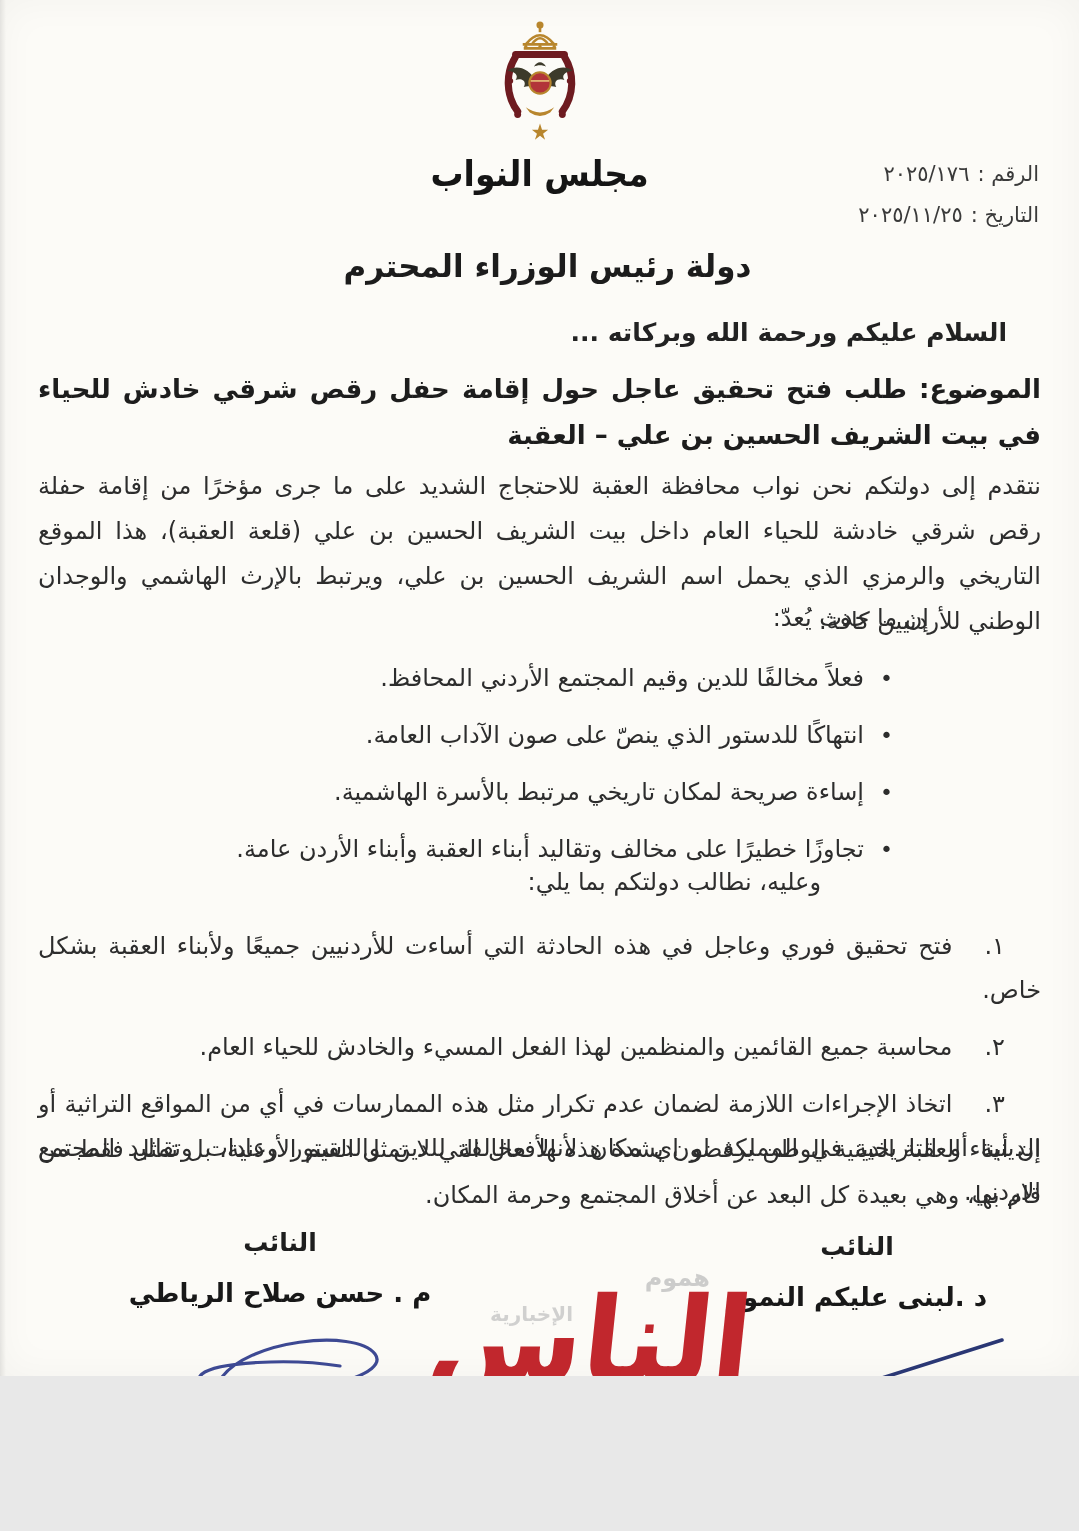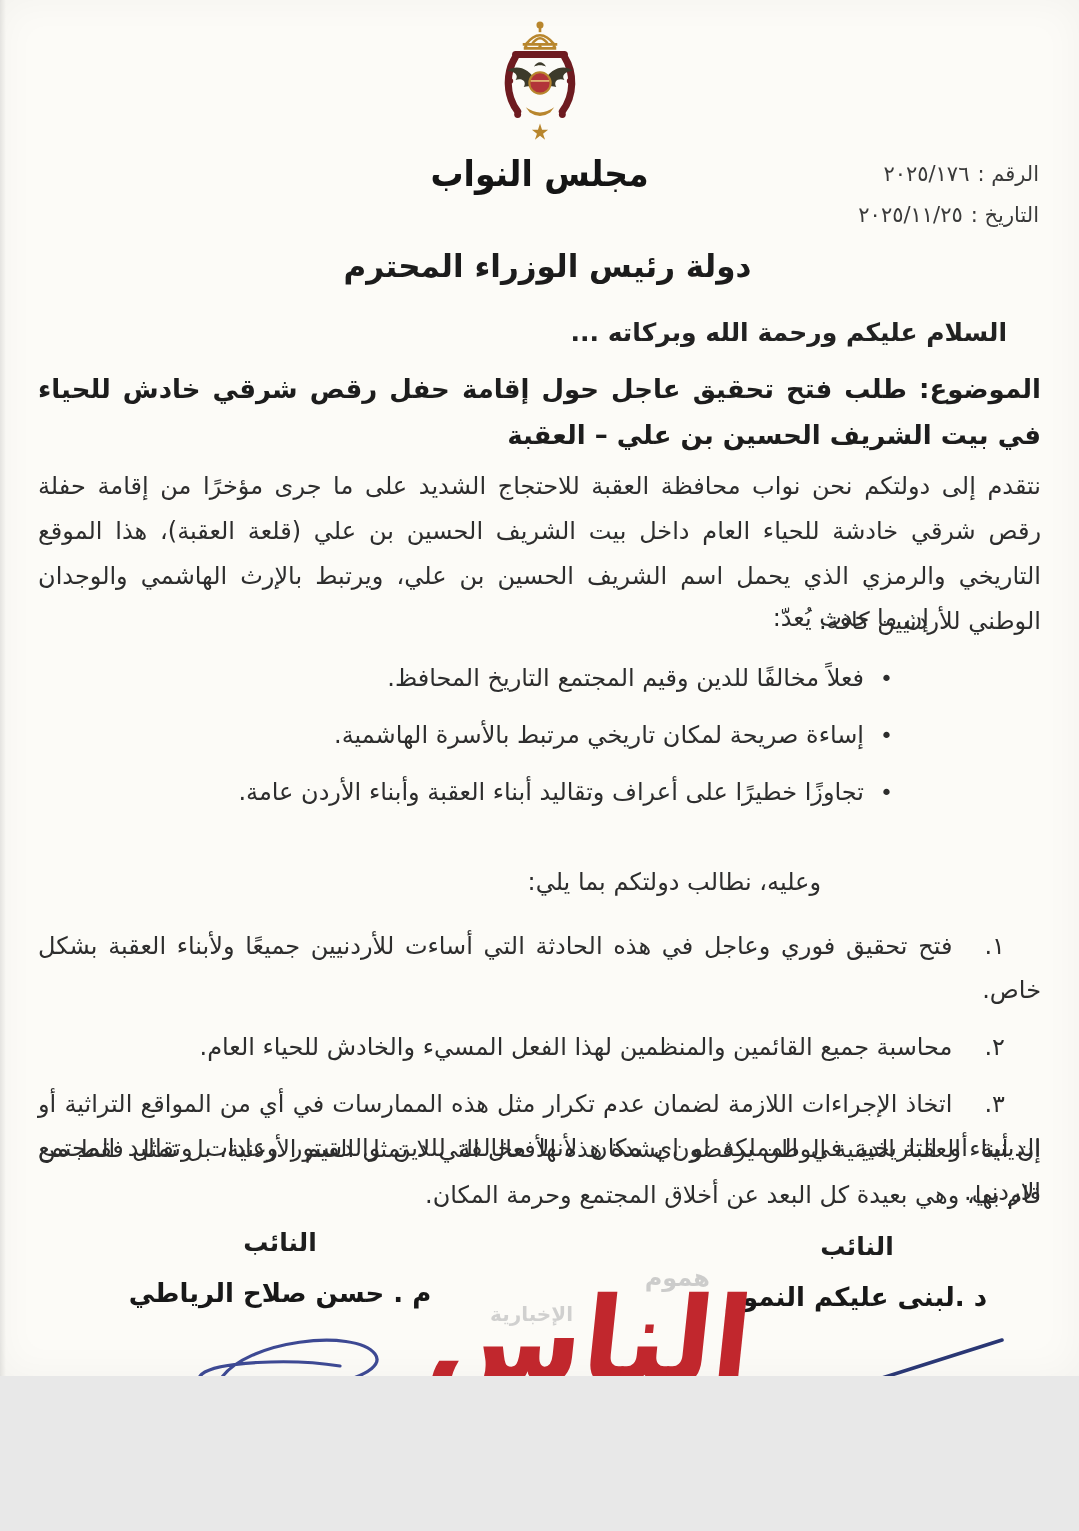--- a/index.html
+++ b/index.html
@@ -152,23 +152,24 @@
     </div>
   </div>
 
   <div class="recipient">دولة رئيس الوزراء المحترم</div>
   <div class="greeting">السلام عليكم ورحمة الله وبركاته ...</div>
   <div class="subject">الموضوع: طلب فتح تحقيق عاجل حول إقامة حفل رقص شرقي خادش للحياء في بيت الشريف الحسين بن علي – العقبة</div>
   <div class="intro">نتقدم إلى دولتكم نحن نواب محافظة العقبة للاحتجاج الشديد على ما جرى مؤخرًا من إقامة حفلة رقص شرقي خادشة للحياء العام داخل بيت الشريف الحسين بن علي (قلعة العقبة)، هذا الموقع التاريخي والرمزي الذي يحمل اسم الشريف الحسين بن علي، ويرتبط بالإرث الهاشمي والوجدان الوطني للأردنيين كافة.</div>
 
   <div class="bullets-lead">إن ما حدث يُعدّ:</div>
   <ul class="bullets">
-    <li><span class="marker">•</span><span>فعلاً مخالفًا للدين وقيم المجتمع التاريخ المحافظ.</span></li>
+    <li><span class="marker">•</span><span>فعلاً مخالفًا للدين وقيم المجتمع الأردني المحافظ.</span></li>
+    <li><span class="marker">•</span><span>انتهاكًا للدستور الذي ينصّ على صون الآداب العامة.</span></li>
     <li><span class="marker">•</span><span>إساءة صريحة لمكان تاريخي مرتبط بالأسرة الهاشمية.</span></li>
-    <li><span class="marker">•</span><span>تجاوزًا خطيرًا على أعراف وتقاليد أبناء العقبة وأبناء الأردن عامة.</span></li>
+    <li><span class="marker">•</span><span>تجاوزًا خطيرًا على مخالف وتقاليد أبناء العقبة وأبناء الأردن عامة.</span></li>
   </ul>
 
   <div class="demands-lead">وعليه، نطالب دولتكم بما يلي:</div>
   <div class="demands">
     <p class="demand"><span class="num">١.</span><span>فتح تحقيق فوري وعاجل في هذه الحادثة التي أساءت للأردنيين جميعًا ولأبناء العقبة بشكل خاص.</span></p>
     <p class="demand"><span class="num">٢.</span><span>محاسبة جميع القائمين والمنظمين لهذا الفعل المسيء والخادش للحياء العام.</span></p>
     <p class="demand"><span class="num">٣.</span><span>اتخاذ الإجراءات اللازمة لضمان عدم تكرار مثل هذه الممارسات في أي من المواقع التراثية أو الدينية أو التاريخية في المملكة او اي مكان لأنها مخالفة للدين والدستور وعادات وتقاليد المجتمع الاردني.</span></p>
   </div>
 
   <div class="closing">إن أبناء العقبة الدينية الوطن يرفضون بشدة هذه الأفعال التي لا تمثل القيم الأردنية، بل تمثل فقط من قام بها، وهي بعيدة كل البعد عن أخلاق المجتمع وحرمة المكان.</div>

